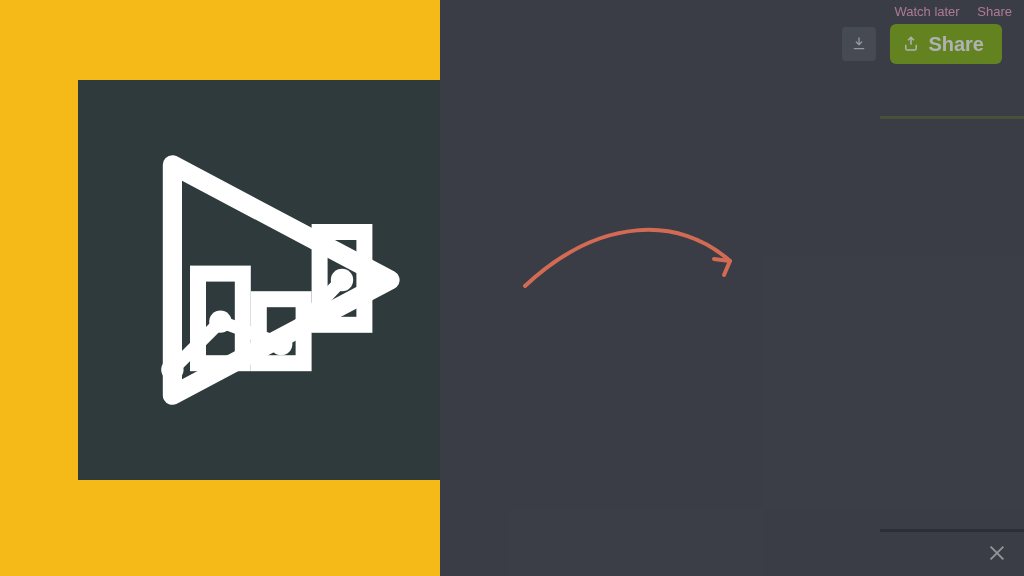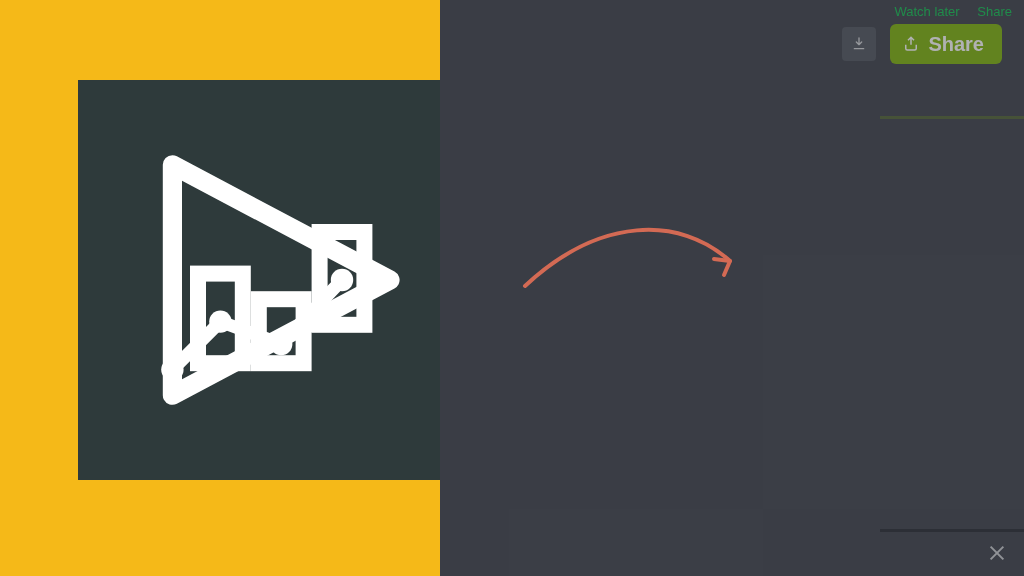--- a/index.html
+++ b/index.html
@@ -49,21 +49,21 @@
     background: rgba(30,32,38,0.35);
     pointer-events: none;
   }
 
   
   .yt-links {
     position: absolute;
     top: 4px;
     right: 12px;
     font-size: 13px;
-    color: #22c55e;
+    color: #f9a8d4;
   }
   .yt-links span { margin-left: 14px; cursor: pointer; }
 
   
   .share-bar {
     position: absolute;
     top: 24px;
     right: 22px;
     display: flex;
     align-items: center;

